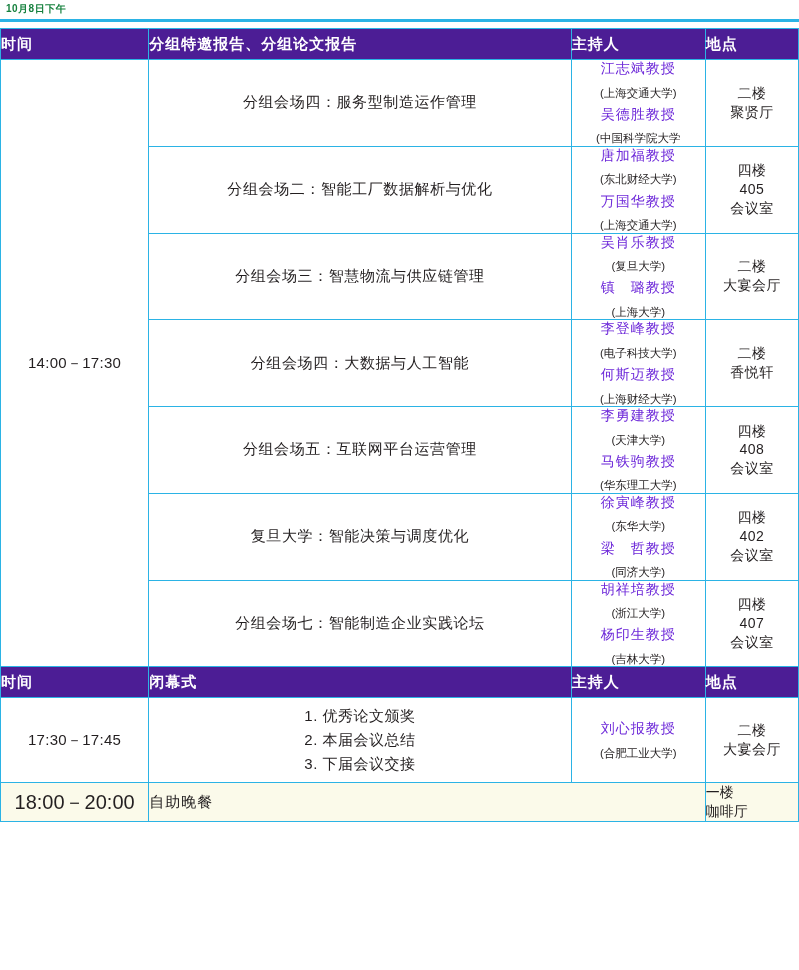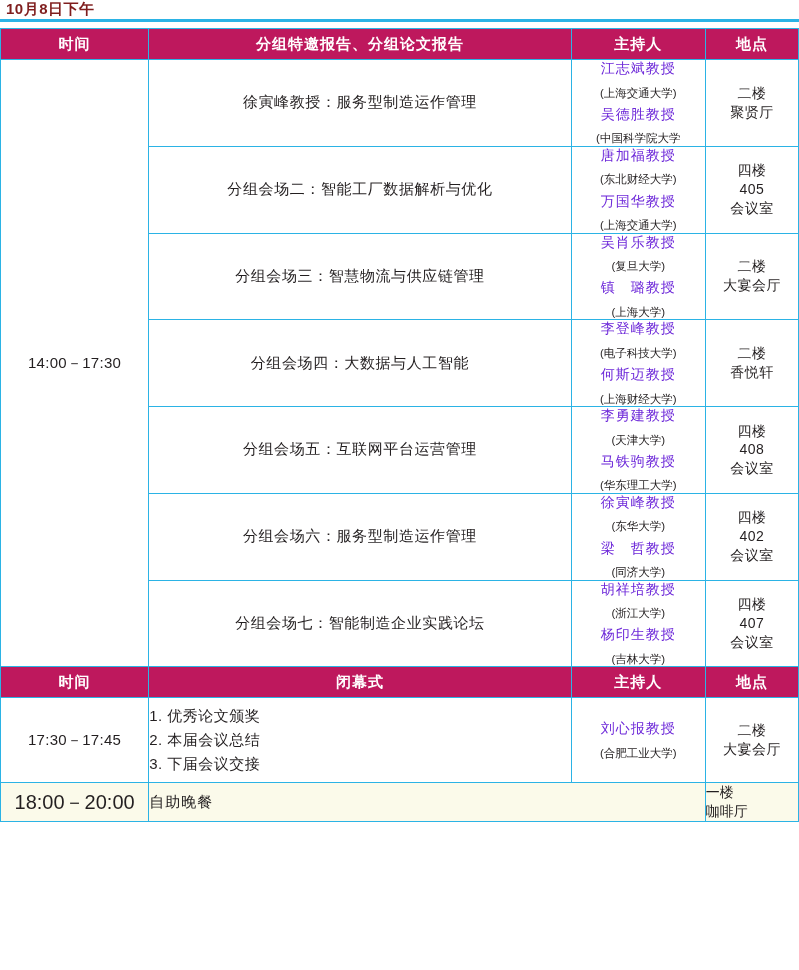--- a/index.html
+++ b/index.html
@@ -22,44 +22,44 @@
   }
   .title-bar {
     height: 22px;
     padding: 0 0 0 6px;
     display: flex;
     align-items: center;
     border-bottom: 3px solid #2bb3e5;
     box-sizing: border-box;
   }
   .title-text {
-    font-size: 15px;
+    font-size: 10px;
     font-weight: bold;
-    color: #7f1d1d;
+    color: #15803d;
     letter-spacing: 0.5px;
     line-height: 1;
     padding-bottom: 2px;
   }
   table.sched {
     width: 799px;
     border-collapse: collapse;
     table-layout: fixed;
     margin-top: 6px;
   }
   table.sched td, table.sched th {
     border: 1px solid #2bb3e5;
     vertical-align: middle;
     padding: 0;
   }
   .hdr td {
-    background: #be185d;
+    background: #4c1d95;
     color: #ffffff;
     font-size: 15px;
     font-weight: bold;
-    text-align: center;
+    text-align: left;
     height: 30px;
     letter-spacing: 1px;
   }
   .col-time  { width: 148px; }
   .col-topic { width: 422px; }
   .col-host  { width: 134px; }
   .col-place { width: 93px; }
   .time-cell {
     font-size: 15px;
     text-align: center;
@@ -96,20 +96,21 @@
     font-size: 14px;
     line-height: 1.35;
     color: #231f20;
     padding: 4px 2px;
     letter-spacing: 0.5px;
   }
   .closing-list {
     margin: 0;
     padding: 6px 0 6px 0;
     list-style: none;
+    text-align: center;
   }
   .closing-list li {
     font-size: 15px;
     line-height: 1.6;
     letter-spacing: 0.5px;
   }
   .dinner-row td {
     background: #fbfaea;
   }
   .dinner-topic {
@@ -145,21 +146,21 @@
     <tbody>
       <tr class="hdr">
         <td>时间</td>
         <td>分组特邀报告、分组论文报告</td>
         <td>主持人</td>
         <td>地点</td>
       </tr>
 
       <tr>
         <td class="time-cell" rowspan="7">14:00－17:30</td>
-        <td class="topic-cell">徐寅峰教授：服务型制造运作管理</td>
+        <td class="topic-cell">分组会场四：服务型制造运作管理</td>
         <td class="host-cell">
           <div class="host-name">江志斌教授</div>
           <div class="host-aff">(上海交通大学)</div>
           <div class="host-gap"></div>
           <div class="host-name">吴德胜教授</div>
           <div class="host-aff">(中国科学院大学</div>
         </td>
         <td class="place-cell">
           <div>二楼</div>
           <div>聚贤厅</div>
@@ -222,21 +223,21 @@
           <div class="host-aff">(华东理工大学)</div>
         </td>
         <td class="place-cell">
           <div>四楼</div>
           <div>408</div>
           <div>会议室</div>
         </td>
       </tr>
 
       <tr>
-        <td class="topic-cell">分组会场六：服务型制造运作管理</td>
+        <td class="topic-cell">复旦大学：智能决策与调度优化</td>
         <td class="host-cell">
           <div class="host-name">徐寅峰教授</div>
           <div class="host-aff">(东华大学)</div>
           <div class="host-gap"></div>
           <div class="host-name">梁　哲教授</div>
           <div class="host-aff">(同济大学)</div>
         </td>
         <td class="place-cell">
           <div>四楼</div>
           <div>402</div>

